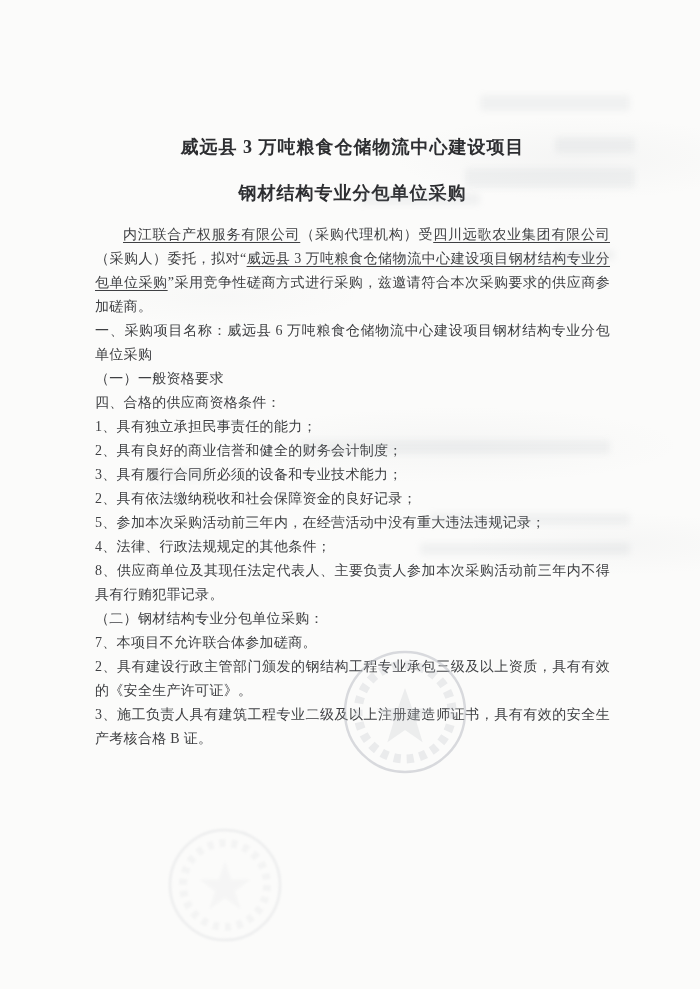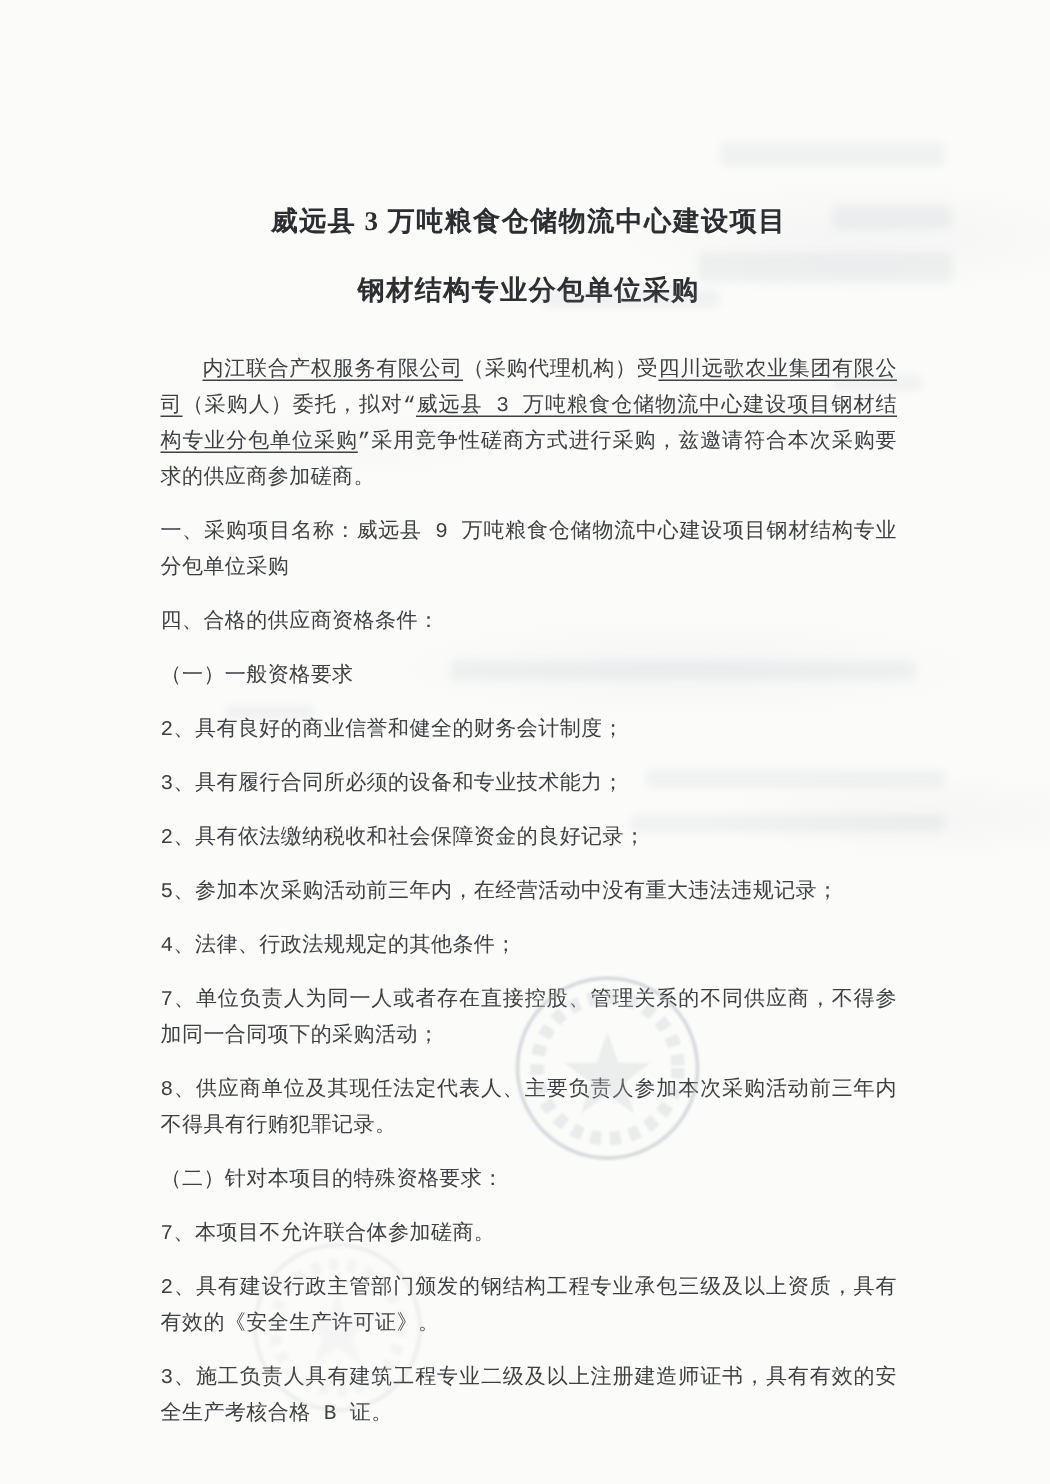--- a/index.html
+++ b/index.html
@@ -16,21 +16,21 @@
     padding-left:38px;
   }
   .page-edge{position:absolute;top:0;right:4px;width:1px;height:100%;background:rgba(60,60,65,.08);}
   .title-block{position:absolute;top:124px;left:95px;width:515px;text-align:center;}
   .title-line{margin:0;font-size:18px;font-weight:bold;color:#2d2e31;line-height:46px;letter-spacing:1px;}
   .body-text{
     position:absolute;top:223px;left:95px;width:515px;
     font-size:14px;line-height:24px;letter-spacing:.3px;
     text-align:justify;
   }
-  .body-text p{margin:12px;font-family:Liberation Mono, monospace;}
+  .body-text p{margin:0;}
   .intro{text-indent:2em;}
   .u{text-decoration:underline;text-underline-offset:3px;text-decoration-thickness:1px;}
   
   .seal{position:absolute;pointer-events:none;}
   .seal-1{left:330px;top:640px;opacity:.45;filter:blur(.7px);}
   .seal-2{left:155px;top:815px;opacity:.17;filter:blur(1px);}
   
   .smudge{position:absolute;background:rgba(150,156,162,.10);filter:blur(3px);border-radius:4px;pointer-events:none;}
 </style>
 </head>
@@ -39,31 +39,31 @@
 <div class="page">
 
   <div class="title-block">
     <p class="title-line">威远县 3 万吨粮食仓储物流中心建设项目</p>
     <p class="title-line">钢材结构专业分包单位采购</p>
   </div>
 
   <div class="body-text">
     <p class="intro" id="intro-paragraph"><span class="u">内江联合产权服务有限公司</span><span>（采购代理机构）受</span><span class="u">四川远歌农业集团有限公司</span><span>（采购人）委托，拟对“</span><span class="u">威远县 3 万吨粮食仓储物流中心建设项目钢材结构专业分包单位采购</span><span>”采用竞争性磋商方式进行采购，兹邀请符合本次采购要求的供应商参加磋商。</span></p>
     <div id="body-lines">
-        <p>一、采购项目名称：威远县 9 万吨粮食仓储物流中心建设项目钢材结构专业分包单位采购</p>
+        <p>一、采购项目名称：威远县 6 万吨粮食仓储物流中心建设项目钢材结构专业分包单位采购</p>
+        <p>（一）一般资格要求</p>
         <p>四、合格的供应商资格条件：</p>
-        <p>（一）一般资格要求</p>
+        <p>1、具有独立承担民事责任的能力；</p>
         <p>2、具有良好的商业信誉和健全的财务会计制度；</p>
         <p>3、具有履行合同所必须的设备和专业技术能力；</p>
         <p>2、具有依法缴纳税收和社会保障资金的良好记录；</p>
         <p>5、参加本次采购活动前三年内，在经营活动中没有重大违法违规记录；</p>
         <p>4、法律、行政法规规定的其他条件；</p>
-        <p>7、单位负责人为同一人或者存在直接控股、管理关系的不同供应商，不得参加同一合同项下的采购活动；</p>
         <p>8、供应商单位及其现任法定代表人、主要负责人参加本次采购活动前三年内不得具有行贿犯罪记录。</p>
-        <p>（二）针对本项目的特殊资格要求：</p>
+        <p>（二）钢材结构专业分包单位采购：</p>
         <p>7、本项目不允许联合体参加磋商。</p>
         <p>2、具有建设行政主管部门颁发的钢结构工程专业承包三级及以上资质，具有有效的《安全生产许可证》。</p>
         <p>3、施工负责人具有建筑工程专业二级及以上注册建造师证书，具有有效的安全生产考核合格 B 证。</p>
       </div>
   </div>
 
   <svg class="seal seal-1" width="150" height="150" viewBox="0 0 150 150">
     <circle cx="75" cy="72" r="60" fill="none" stroke="#aeb2ba" stroke-width="2.5"></circle>
     <circle cx="75" cy="72" r="47" fill="none" stroke="#b6bac1" stroke-width="9" stroke-dasharray="7 6" opacity="0.55"></circle>
     <polygon points="75,48 82.1,68.3 103.5,68.7 86.4,81.7 92.6,102.3 75,90 57.4,102.3 63.6,81.7 46.5,68.7 67.9,68.3" fill="#c3c6cc" opacity="0.6"></polygon>

